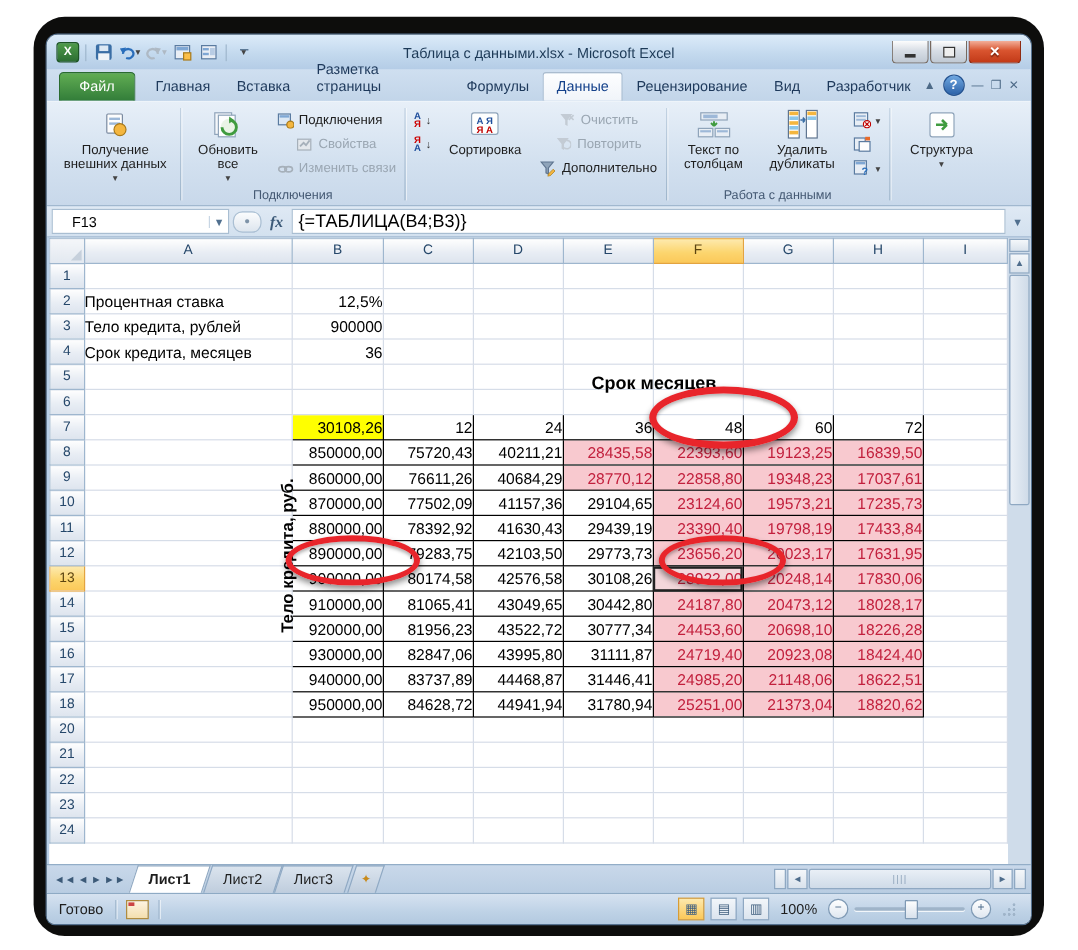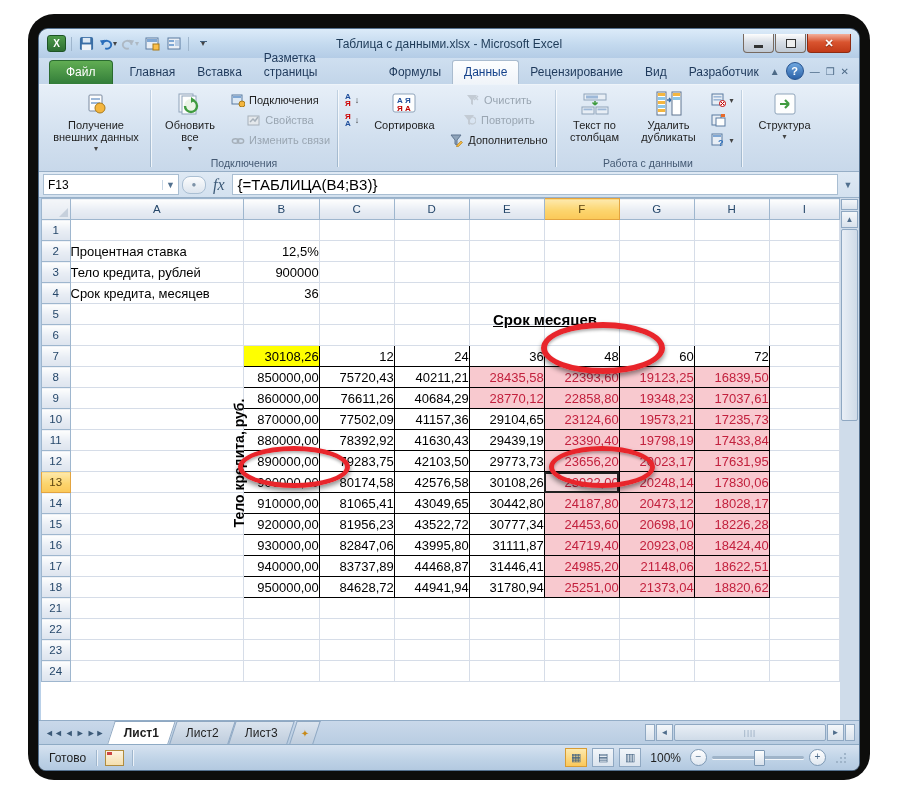--- a/index.html
+++ b/index.html
@@ -39,43 +39,43 @@
   .bigbtn{display:flex;flex-direction:column;align-items:center;justify-content:flex-start;padding:3px 4px 1px;border-radius:3px;font-size:11px;color:#1e1e1e;text-align:center;line-height:12px;}
   .bigbtn .bicon{height:26px;display:flex;align-items:center;justify-content:center;margin-bottom:2px;}
   .smallcol{display:flex;flex-direction:column;justify-content:flex-start;gap:2px;padding-top:3px;}
   .smallbtn{display:flex;align-items:center;gap:4px;font-size:11px;color:#1e1e1e;height:18px;padding:0 3px;border-radius:2px;white-space:nowrap;}
   .smallbtn.disabled{color:#9aa6b2;justify-content:center;}
   .sicon{width:15px;height:15px;display:flex;align-items:center;justify-content:center;flex:none;}
   .sorticon{font-size:8px;font-weight:bold;line-height:7px;color:#333;display:flex;flex-direction:column;align-items:center;}
   .dd{font-size:8px;color:#444;}
   
   .fbar{height:26px;background:linear-gradient(#dfe9f4,#d3e1ef);display:flex;align-items:center;padding:2px 4px;gap:3px;border-bottom:1px solid #98b0c8;box-sizing:border-box;}
-  .namebox{width:130px;height:19px;background:#fff;border:1px solid #a9bed2;display:flex;align-items:center;font-size:12px;padding-left:4px;color:#000;}
+  .namebox{width:130px;height:19px;background:#fff;border:1px solid #a9bed2;display:flex;align-items:center;font-size:12px;padding-left:16px;color:#000;}
   .namebox .nb-dd{margin-left:auto;width:15px;text-align:center;color:#51708f;font-size:9px;border-left:1px solid #c8d6e4;}
   .fb-circle{width:22px;height:16px;border-radius:8px;background:linear-gradient(#fbfcfd,#dde5ee);border:1px solid #aabfd3;display:flex;align-items:center;justify-content:center;font-size:8px;color:#7e93a8;}
-  .fx{font-family:"Liberation Serif",serif;font-style:italic;font-weight:normal;font-size:16px;color:#3c5a78;padding:0 4px;}
+  .fx{font-family:"Liberation Serif",serif;font-style:italic;font-weight:bold;font-size:13px;color:#3c5a78;padding:0 4px;}
   .finput{flex:1;height:19px;background:#fff;border:1px solid #a9bed2;font-size:15px;display:flex;align-items:center;padding-left:5px;color:#000;}
   .fexp{width:14px;text-align:center;color:#51708f;font-size:9px;}
   
   .gridarea{flex:1;position:relative;background:#b9d0e8;padding:0 0 0 2px;overflow:hidden;}
   .sheet{position:absolute;left:2px;top:0;right:19px;bottom:0;background:#fff;overflow:hidden;}
   table.xl{border-collapse:collapse;table-layout:fixed;font-size:13px;color:#000;}
   table.xl td{overflow:hidden;white-space:nowrap;padding:0;}
   td.h{background:linear-gradient(#fefefe,#e8edf4 55%,#dde4ee);border:1px solid #9eb6ce;color:#25476a;text-align:center;font-size:11.5px;height:20px;}
   td.h.sel{background:linear-gradient(#fde9ad,#fcd56e 55%,#fbc858);border-color:#e3a440;color:#5c4410;}
   td.corner{background:linear-gradient(#f4f6f9,#e2e8f0);border:1px solid #9eb6ce;position:relative;}
   td.corner:after{content:"";position:absolute;right:2px;bottom:2px;border-left:9px solid transparent;border-bottom:9px solid #c6d0dc;}
   td.c{border-right:1px solid #d6dde8;border-bottom:1px solid #d6dde8;padding:0 4px;}
   td.num{text-align:right;}
   td.tbl{border:1px solid #000;}
   td.yellow{background:#ffff00;}
   td.pink{background:#f8c9cf;color:#c2203d;}
   td.active{background:#f3d7db;outline:2px solid #222;outline-offset:-2px;}
   .overlay{position:absolute;pointer-events:none;}
-  .tbl-title{font-weight:bold;font-size:15px;color:#000;text-align:center;text-decoration:underline;}
+  .tbl-title{font-weight:bold;font-size:15px;color:#000;text-align:center;}
   .side-title{font-weight:bold;font-size:14px;color:#000;white-space:nowrap;transform:translate(-50%,-50%) rotate(-90deg);position:absolute;}
   .circle{position:absolute;border:5px solid #e8252b;border-radius:50%;box-shadow:0 3px 5px rgba(0,0,0,.45), inset 0 2px 3px rgba(0,0,0,.3);}
   
   .vscroll{position:absolute;right:0;top:0;bottom:0;width:19px;background:#cfdcea;display:flex;flex-direction:column;align-items:center;padding:1px;box-sizing:border-box;}
   .vsplit{width:15px;height:9px;background:linear-gradient(#f4f7fa,#d9e2ec);border:1px solid #8fa8c2;margin-bottom:1px;}
   .sbtn{width:15px;height:15px;background:linear-gradient(#f4f7fa,#d9e2ec);border:1px solid #8fa8c2;color:#4f6d8c;font-size:8px;display:flex;align-items:center;justify-content:center;}
   .vthumb{width:15px;height:190px;background:linear-gradient(90deg,#e9eff6,#cfdbe8);border:1px solid #8fa8c2;border-radius:2px;margin-top:1px;}
   
   .sheetbar{height:23px;background:linear-gradient(#c9d8ea,#b9cde2);display:flex;align-items:stretch;border-top:1px solid #93adc7;}
   .tnav{display:flex;align-items:center;gap:2px;padding:0 6px;}
@@ -666,20 +666,32 @@
                   <td class="c tbl num">950000,00</td>
                   <td class="c tbl num">84628,72</td>
                   <td class="c tbl num">44941,94</td>
                   <td class="c tbl num">31780,94</td>
                   <td class="c tbl num pink">25251,00</td>
                   <td class="c tbl num pink">21373,04</td>
                   <td class="c tbl num pink">18820,62</td>
                   <td class="c"></td>
                 </tr>
                 <tr style="height:20px">
+                  <td class="h">20</td>
+                  <td class="c"></td>
+                  <td class="c"></td>
+                  <td class="c"></td>
+                  <td class="c"></td>
+                  <td class="c"></td>
+                  <td class="c"></td>
+                  <td class="c"></td>
+                  <td class="c"></td>
+                  <td class="c"></td>
+                </tr>
+                <tr style="height:20px">
                   <td class="h">21</td>
                   <td class="c"></td>
                   <td class="c"></td>
                   <td class="c"></td>
                   <td class="c"></td>
                   <td class="c"></td>
                   <td class="c"></td>
                   <td class="c"></td>
                   <td class="c"></td>
                   <td class="c"></td>

